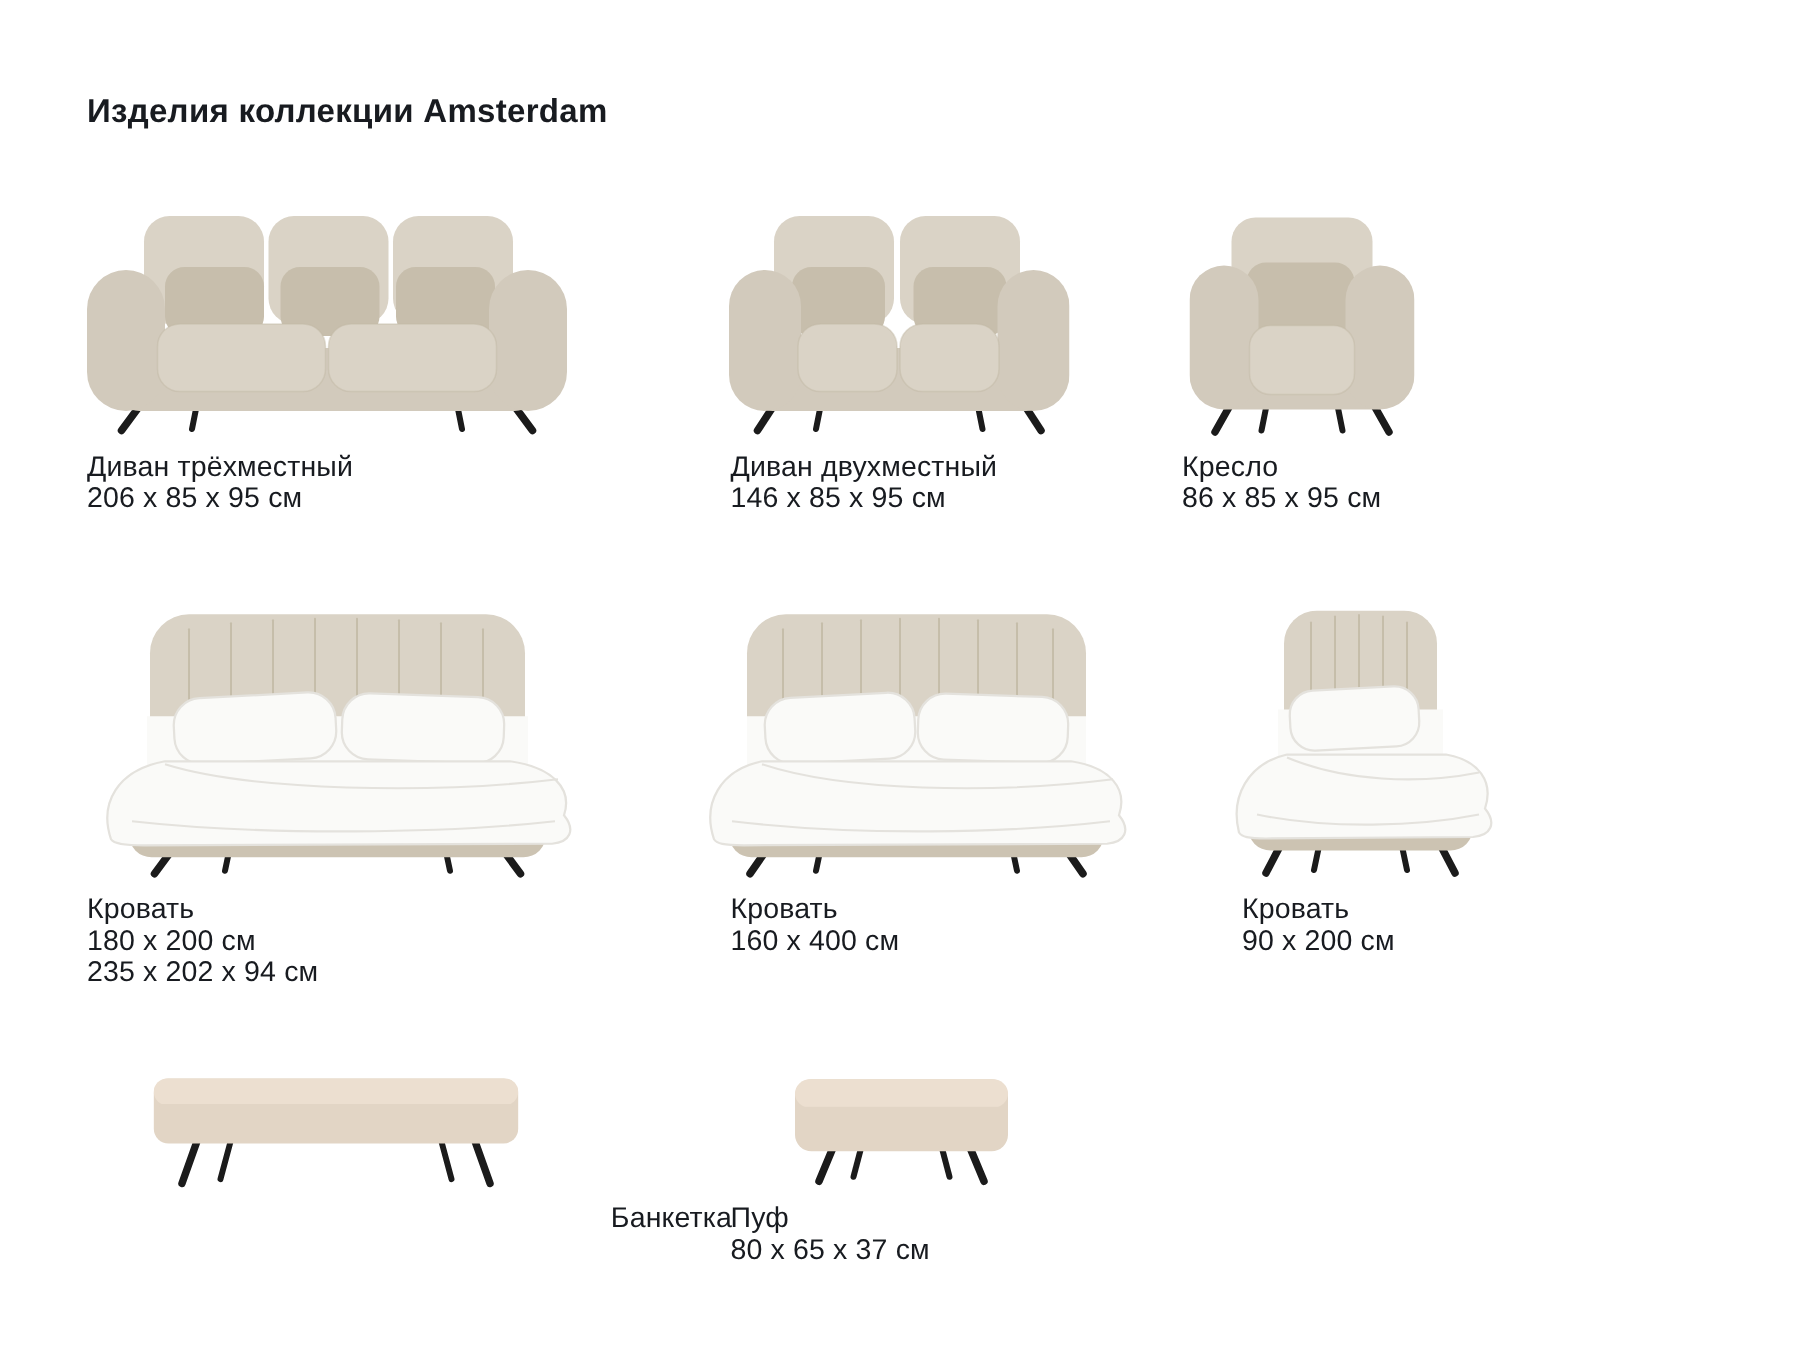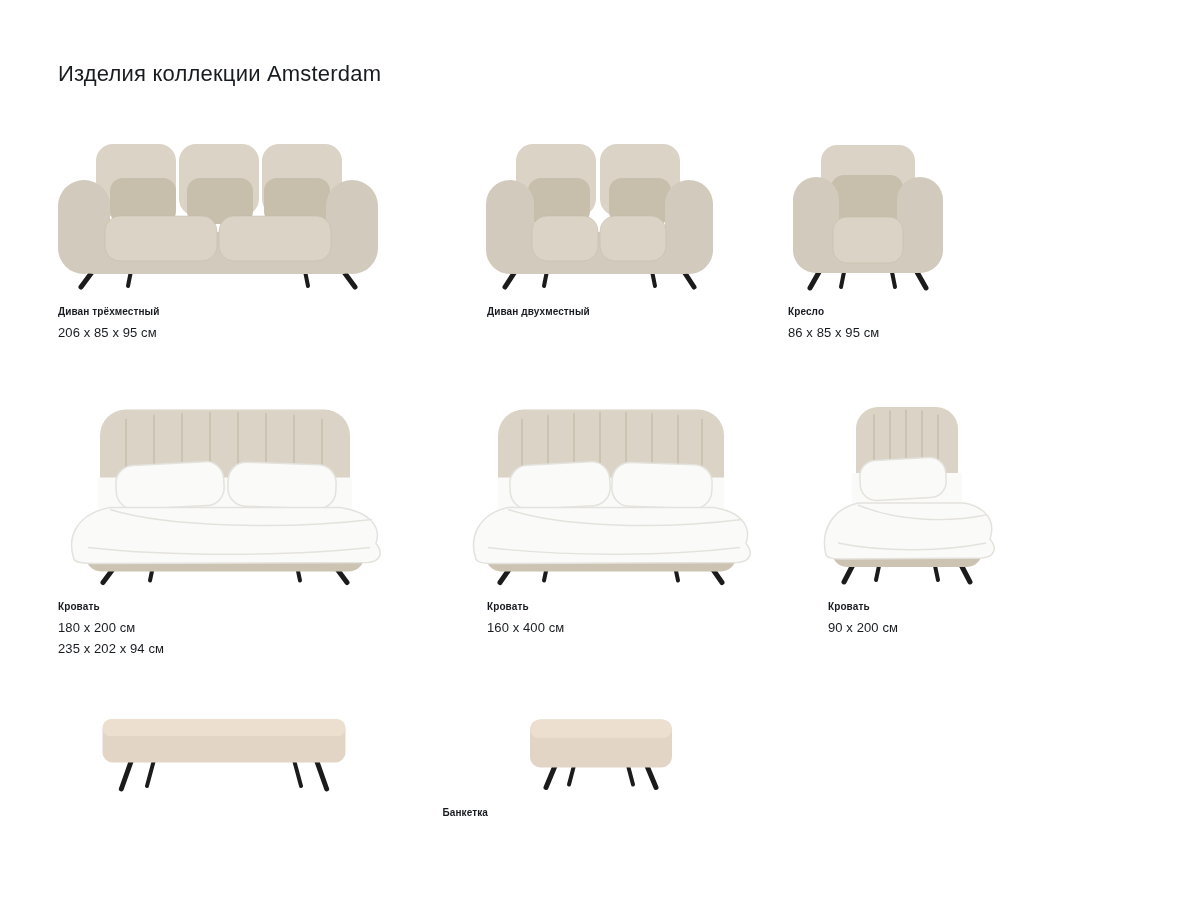--- a/index.html
+++ b/index.html
@@ -2,28 +2,28 @@
 <html style="--fabric: #d2cabc; --fabric-light: #dad3c6; --fabric-dark: #c7beac; --seam: #c1b8a5; --bed-base: #ccc3b2; --bedding: #fafaf8; --bedding-shadow: #e4e2dd; --velvet: #e2d5c5; --velvet-light: #ecdfd0; --leg: #1b1b1b; --text: #181b20;"><head>
 <meta charset="utf-8">
 <style>
   html,body{margin:0;padding:0;}
   body{
     width:1200px;height:900px;background:#ffffff;position:relative;overflow:hidden;
     font-family:"Liberation Sans",sans-serif;color:#181b20;
   }
   .title{
     position:absolute;left:58px;top:46px;
-    font-size:22px;font-weight:400;letter-spacing:.2px;
+    font-size:22px;font-weight:700;letter-spacing:.2px;
   }
   .card{position:absolute;}
   .figure{display:block;}
   .figure svg{display:block;width:100%;height:100%;}
   .caption{margin-top:10px;}
-  .pname{font-size:10px;font-weight:700;line-height:21px;letter-spacing:.1px;}
-  .pdim{font-size:13px;font-weight:400;line-height:21px;letter-spacing:.1px;}
+  .pname{font-size:19px;font-weight:400;line-height:21px;letter-spacing:.1px;}
+  .pdim{font-size:19px;font-weight:400;line-height:21px;letter-spacing:.1px;}
 
   
   .p1{left:58px;top:136px;width:430px;}
   .p1 .figure{width:320px;height:155px;}
   .p2{left:487px;top:136px;width:340px;}
   .p2 .figure{width:227px;height:155px;margin-left:-1px;}
   .p3{left:788px;top:136px;width:320px;}
   .p3 .figure{width:150px;height:150px;margin-left:5px;margin-top:5px;}
   
   .p4{left:58px;top:407px;width:430px;}
@@ -86,20 +86,21 @@
       <rect x="123" y="42" width="62" height="46" rx="13" fill="var(--fabric-dark,#c7beac)"></rect>
       <rect x="14" y="96" width="199" height="42" rx="15" fill="var(--fabric,#d2cabc)"></rect>
       <rect x="0" y="44" width="48" height="94" rx="24" fill="var(--fabric,#d2cabc)"></rect>
       <rect x="179" y="44" width="48" height="94" rx="24" fill="var(--fabric,#d2cabc)"></rect>
       <rect x="46" y="80" width="66" height="45" rx="15" fill="var(--fabric-light,#dad3c6)" stroke="var(--seam,#c1b8a5)" stroke-opacity=".45"></rect>
       <rect x="114" y="80" width="66" height="45" rx="15" fill="var(--fabric-light,#dad3c6)" stroke="var(--seam,#c1b8a5)" stroke-opacity=".45"></rect>
     </svg>
   </div>
   <div class="caption">
     <div class="pname">Диван двухместный</div>
+    <div class="pdim">146 x 85 x 95 см</div>
   </div>
 </div>
 
 <div class="card p3">
   <div class="figure">
     <svg viewBox="0 0 150 150">
       <g stroke="var(--leg,#1b1b1b)" stroke-linecap="round">
         <line x1="30" y1="124" x2="17" y2="147" stroke-width="5"></line>
         <line x1="120" y1="124" x2="133" y2="147" stroke-width="5"></line>
         <line x1="52" y1="126" x2="48" y2="146" stroke-width="4"></line>
@@ -253,13 +254,17 @@
         <line x1="36" y1="50" x2="26" y2="74" stroke-width="5"></line>
         <line x1="126" y1="50" x2="136" y2="74" stroke-width="5"></line>
         <line x1="54" y1="52" x2="49" y2="71" stroke-width="4"></line>
         <line x1="108" y1="52" x2="113" y2="71" stroke-width="4"></line>
       </g>
       <rect x="10" y="6" width="142" height="48" rx="11" fill="var(--velvet,#e2d5c5)"></rect>
       <rect x="10" y="6" width="142" height="19" rx="10" fill="var(--velvet-light,#ecdfd0)"></rect>
       <line x1="14" y1="25" x2="148" y2="25" stroke="var(--velvet,#e2d5c5)" stroke-width="1.5"></line>
     </svg>
   </div>
+  <div class="caption">
+    <div class="pname">Пуф</div>
+    <div class="pdim">80 x 65 x 37 см</div>
+  </div>
 </div>
 
 </body></html>

